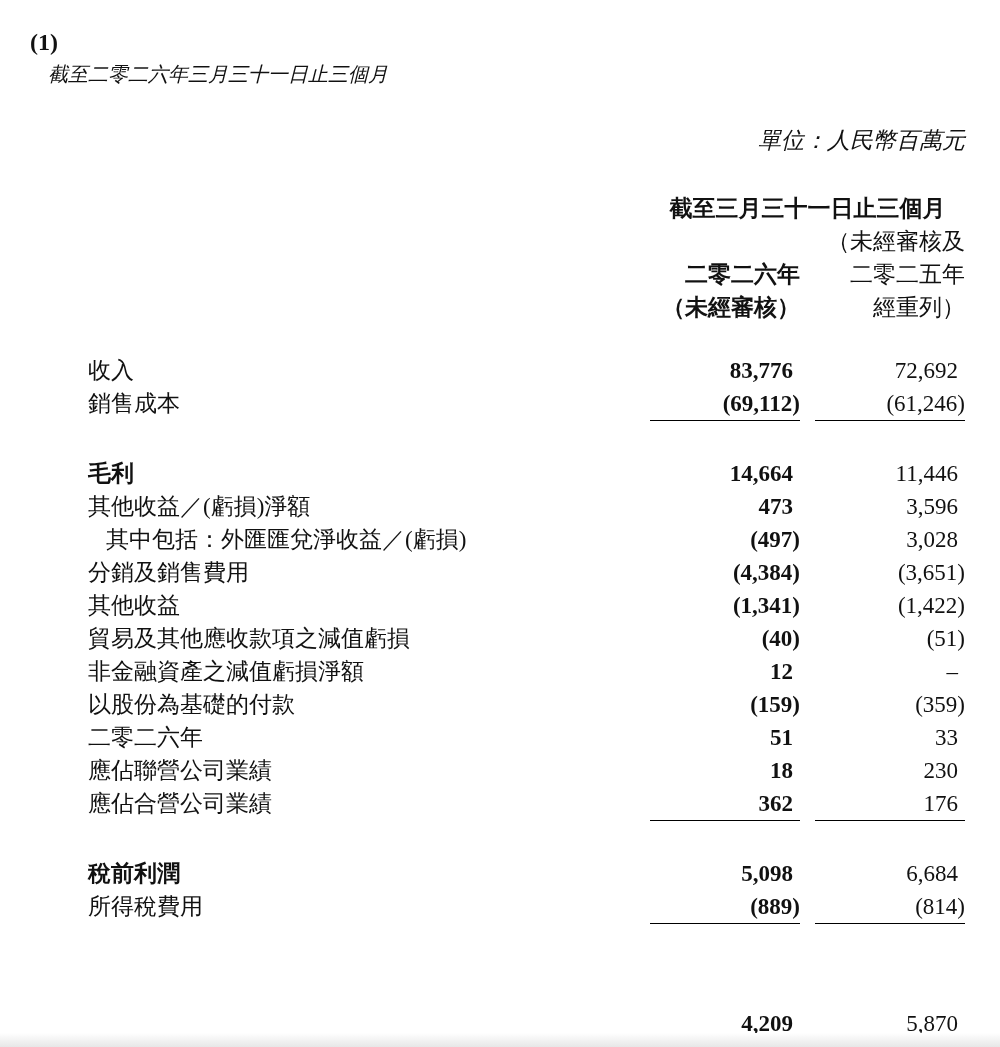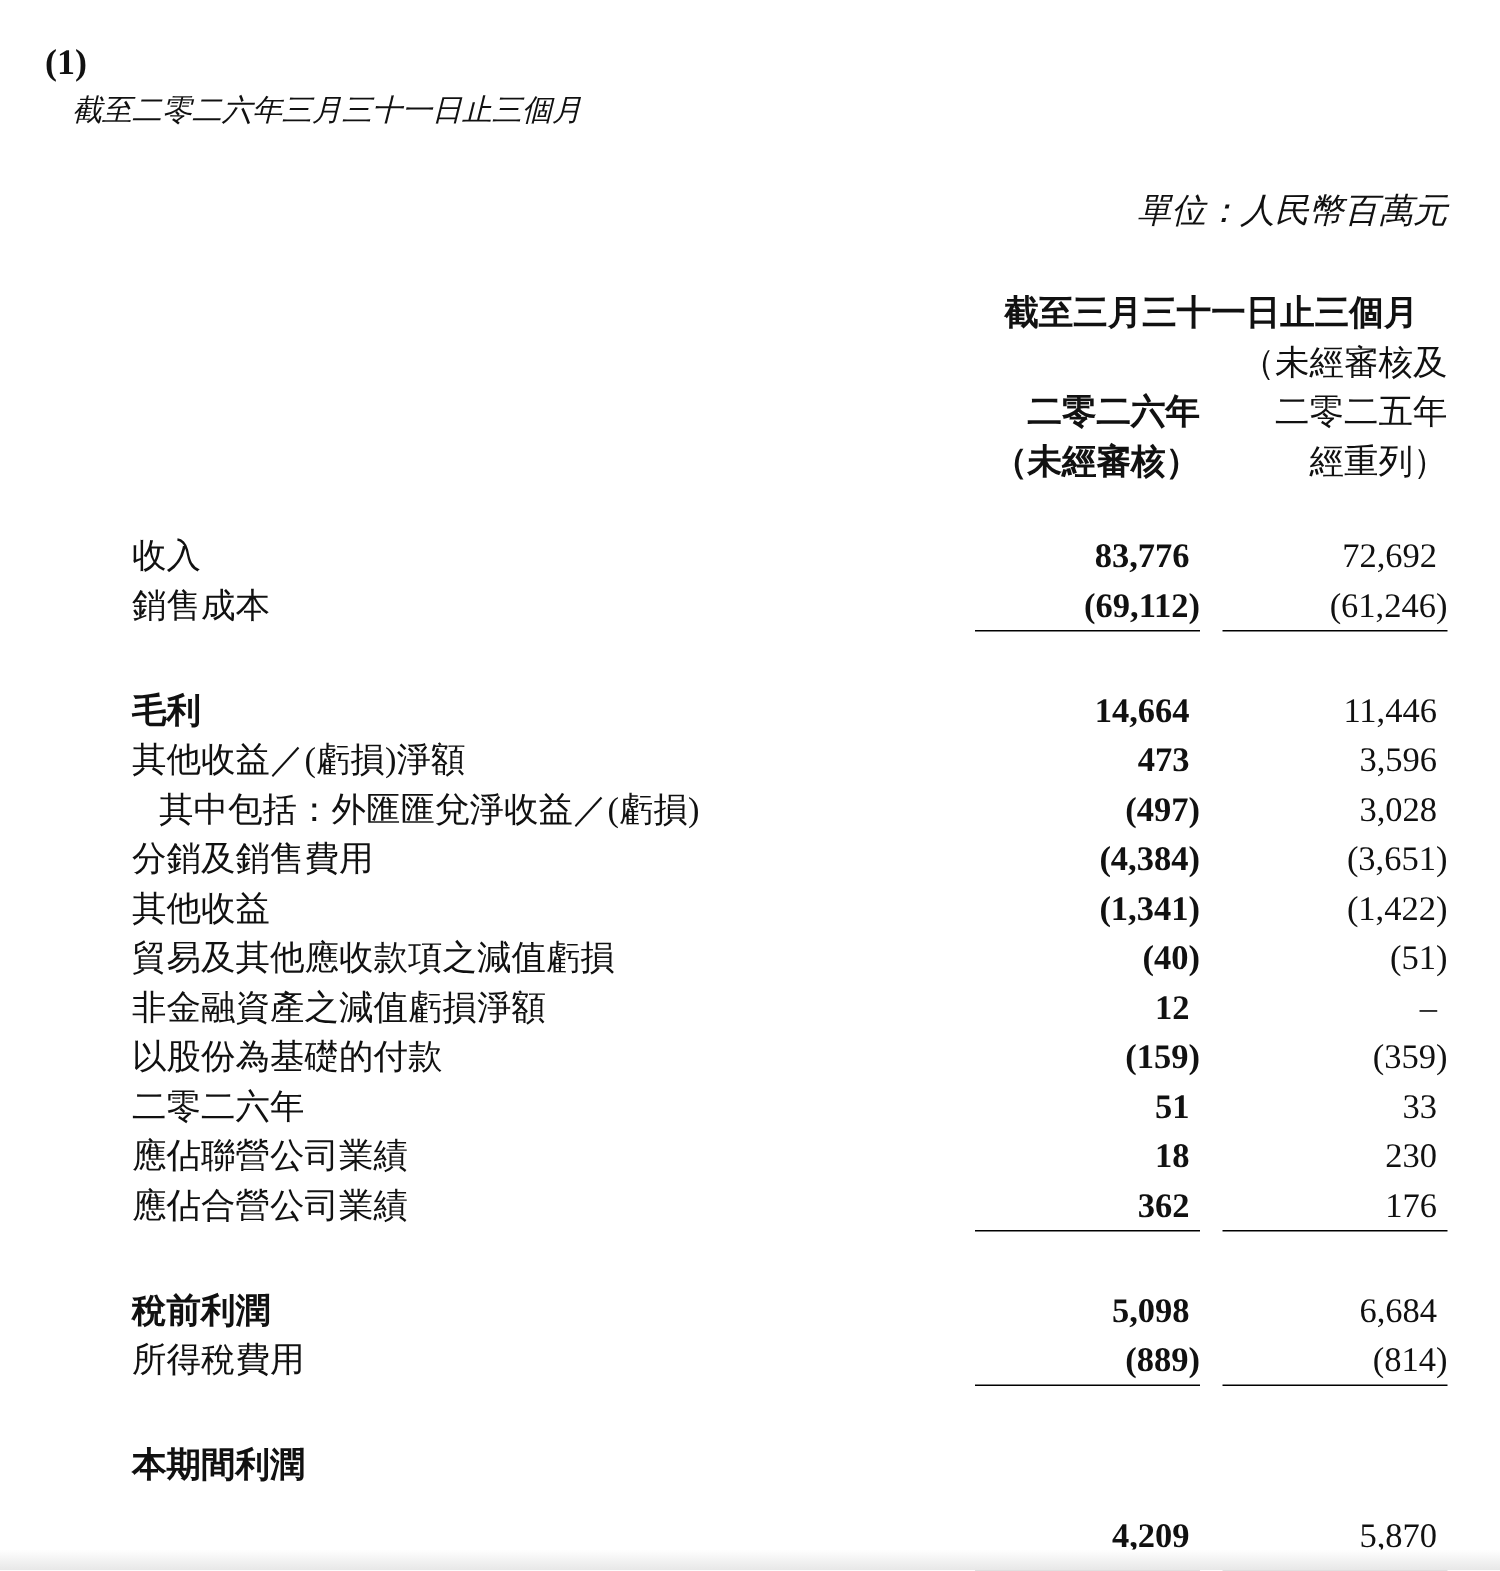--- a/index.html
+++ b/index.html
@@ -179,21 +179,20 @@
           <div class="cell val c1 v1 pad">5,098</div>
           <div class="cell val c2 pad">6,684</div>
         </div>
         <div class="row">
           <div class="cell label">所得稅費用</div>
           <div class="cell val c1 v1 rule-single">(889)</div>
           <div class="cell val c2 rule-single">(814)</div>
         </div>
         <div class="spacer"></div>
         <div class="row">
-          <div class="cell label bold-sans">本期間利潤</div>
           <div class="cell val c1 v1 rule-double pad">4,209</div>
           <div class="cell val c2 rule-double pad">5,870</div>
         </div>
       </div>
 
   </div>
 
   <div class="page-edge"></div>
 
 </div>

